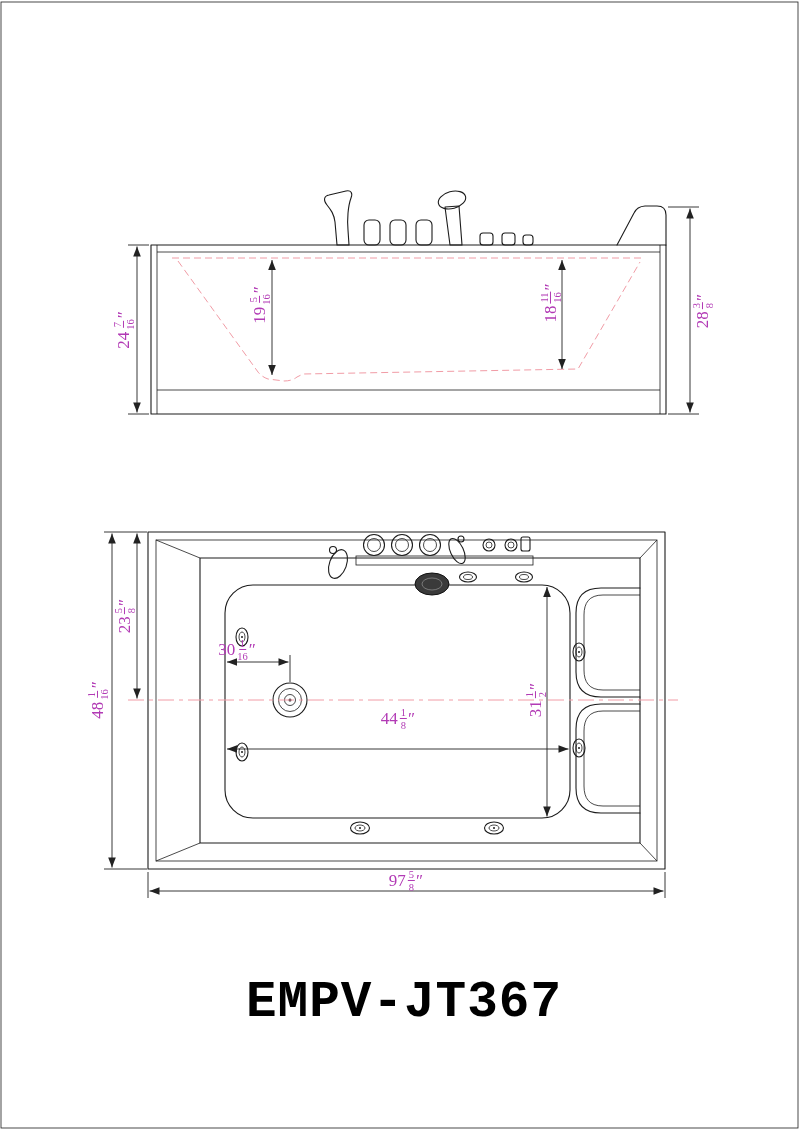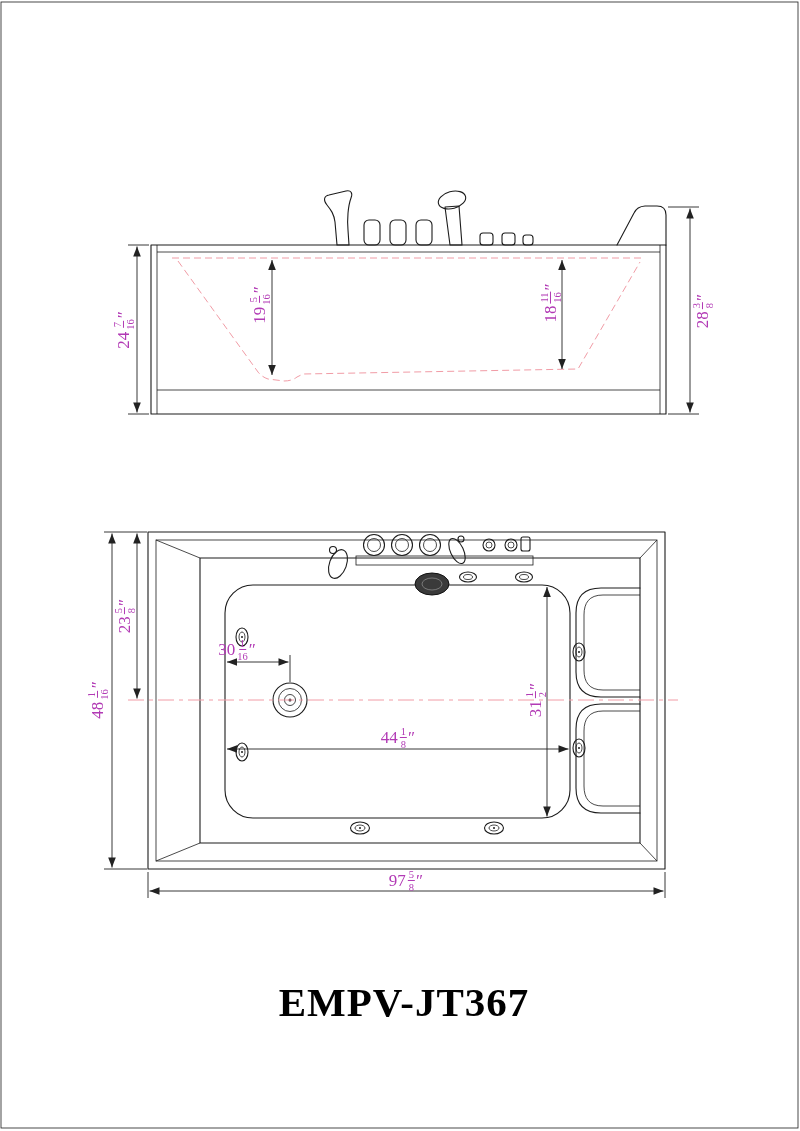--- a/index.html
+++ b/index.html
@@ -13,21 +13,21 @@
   .cl{stroke:var(--hidden-line,#f19ca6);stroke-width:1;fill:none;stroke-dasharray:16 5 4 5}
   .dim-label{position:absolute;display:flex;align-items:center;
              color:var(--dimension-text,#b23ab5);font-size:17px;
              transform:translate(-50%,-50%);white-space:nowrap}
   .dim-label.rot{transform:translate(-50%,-50%) rotate(-90deg)}
   .frac{display:inline-flex;flex-direction:column;align-items:center;
         font-size:10.5px;line-height:1.05;margin:0 1px 0 2px}
   .frac .num{border-bottom:1px solid currentColor;padding:0 1px}
   .frac .den{padding-top:1px}
   .title{position:absolute;left:404px;top:1002px;transform:translate(-50%,-50%);
-         font-family:Liberation Serif, serif;font-weight:bold;font-size:41px;
+         font-family:Liberation Mono, monospace;font-weight:bold;font-size:51px;
          color:#000;letter-spacing:1px}
 </style>
 </head>
 <body>
 
 <div id="page">
 
   <svg id="drawing" width="800" height="1131" viewBox="0 0 800 1131">
     <defs>
       <marker id="mA" markerWidth="12" markerHeight="10" refX="10.5" refY="5" orient="auto" markerUnits="userSpaceOnUse">
@@ -255,21 +255,21 @@
 
   <div class="dim-label rot" style="left:536px;top:700px">
     <span>31</span>
     <span class="frac">
       <span class="num">1</span>
       <span class="den">2</span>
     </span>
     <span>″</span>
   </div>
 
-  <div class="dim-label" style="left:398px;top:738px">
+  <div class="dim-label" style="left:398px;top:719px">
     <span>44</span>
     <span class="frac">
       <span class="num">1</span>
       <span class="den">8</span>
     </span>
     <span>″</span>
   </div>
 
   <div class="dim-label" style="left:406px;top:881px">
     <span>97</span>

